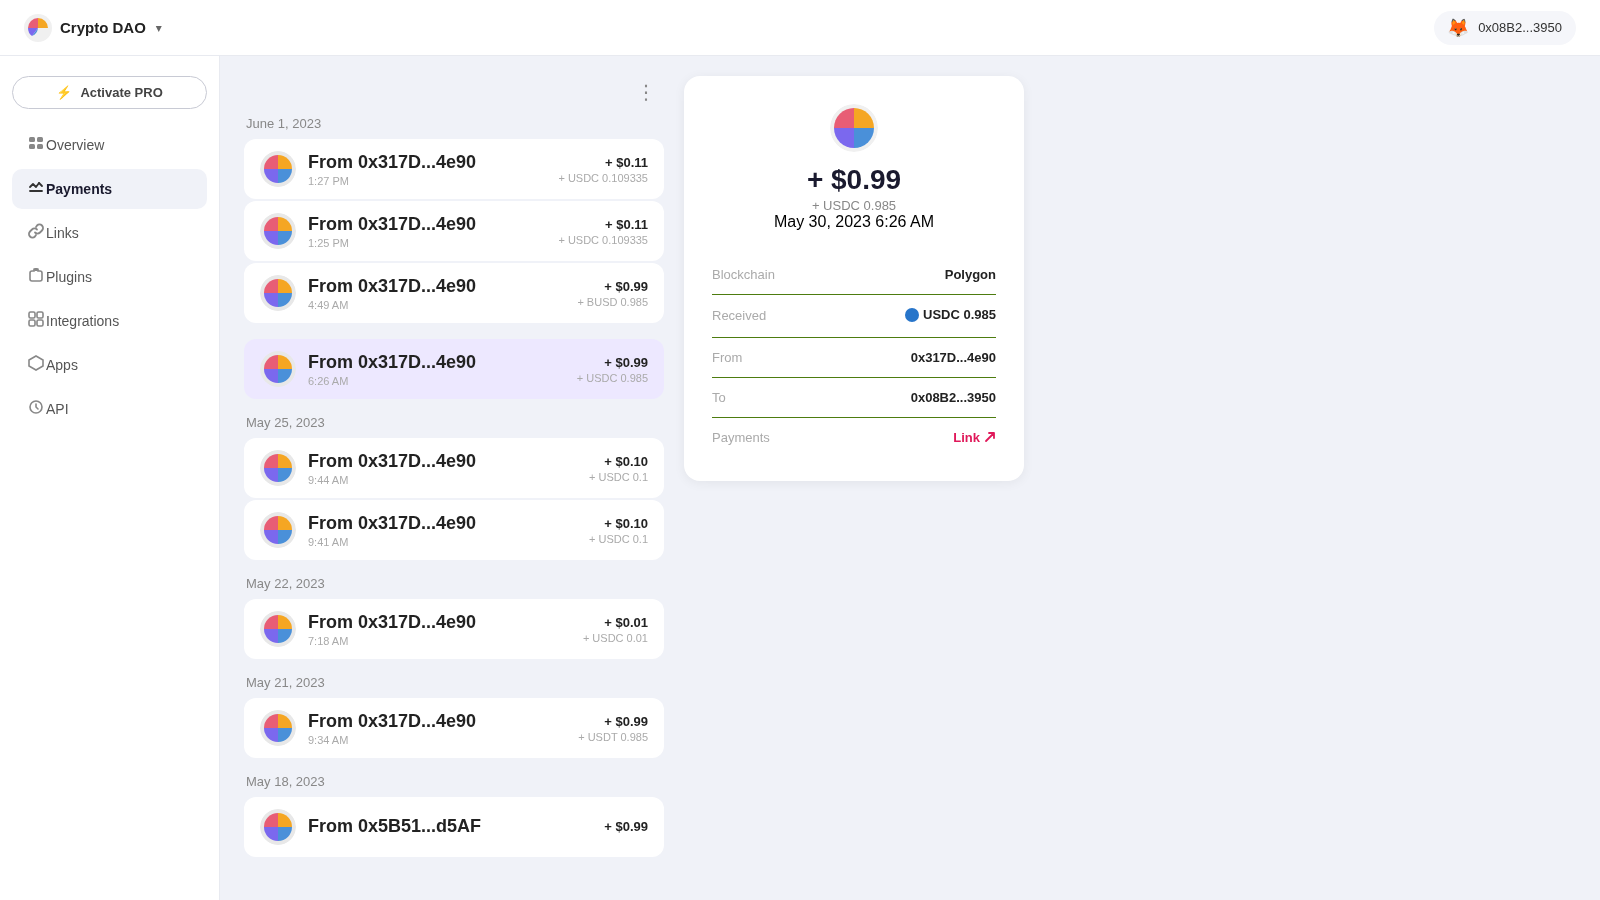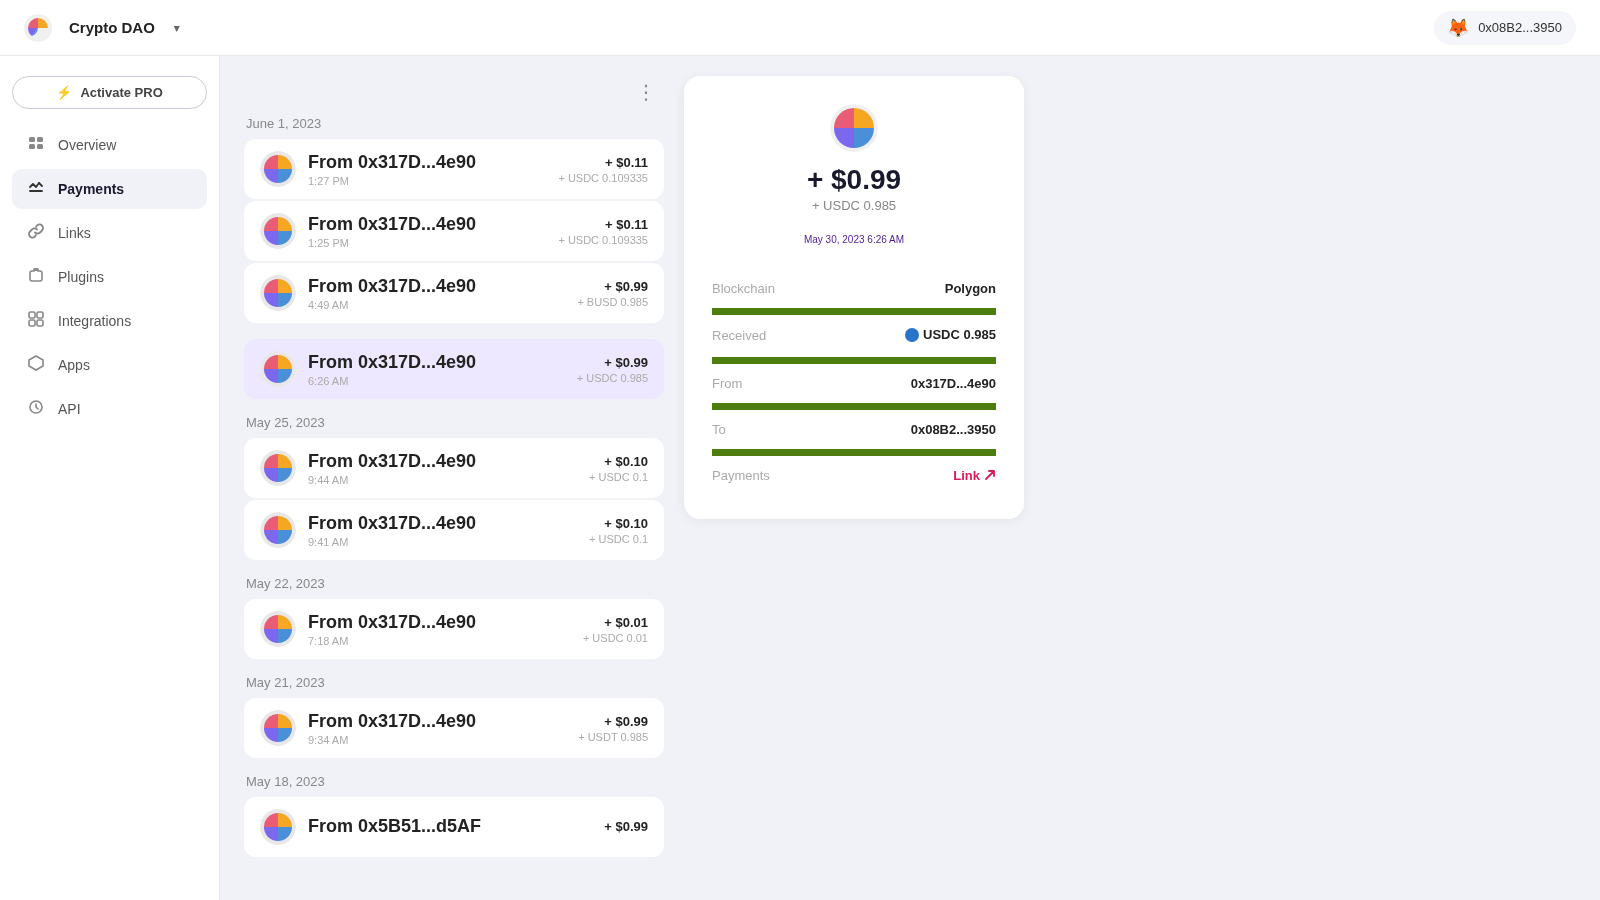--- a/index.html
+++ b/index.html
@@ -20,21 +20,21 @@
       display: flex;
       align-items: center;
       justify-content: space-between;
       padding: 0 24px;
       border-bottom: 1px solid #e8eaf0;
       flex-shrink: 0;
     }
     .topbar-left {
       display: flex;
       align-items: center;
-      gap: 17px;
+      gap: 8px;
     }
     .logo-icon {
       width: 28px;
       height: 28px;
     }
     .app-name {
       font-size: 15px;
       font-weight: 600;
       color: #222;
     }
@@ -85,21 +85,20 @@
       font-size: 13px;
       font-weight: 600;
       color: #444;
       margin-bottom: 12px;
       width: 100%;
       justify-content: center;
     }
     .nav-item {
       display: flex;
       align-items: center;
-      gap: 12px;
       padding: 10px 14px;
       border-radius: 10px;
       cursor: pointer;
       font-size: 14px;
       font-weight: 500;
       color: #555;
       transition: background 0.15s;
     }
     .nav-item.active {
       background: #f0f2f8;
@@ -200,31 +199,31 @@
       font-size: 28px;
       font-weight: 800;
       color: #1a1a2e;
     }
     .detail-amount-sub {
       font-size: 13px;
       color: #888;
       margin-top: 2px;
     }
     .detail-date {
-      font-size: 10px;
-      color: #4c1d95;
-      margin-top: 21px;
+      font-size: 16px;
+      color: #000000;
+      margin-top: 0;
     }
     .detail-rows { width: 100%; }
     .detail-row {
       display: flex;
       justify-content: space-between;
       align-items: center;
       padding: 12px 0;
-      border-bottom: 7px solid #4d7c0f;
+      border-bottom: 1px solid #4d7c0f;
     }
     .detail-row:last-child { border-bottom: none; }
     .detail-key { font-size: 13px; color: #aaa; }
     .detail-val { font-size: 13px; color: #222; font-weight: 600; }
     .detail-val.link-val {
       color: #e0195a;
       display: flex;
       align-items: center;
       gap: 4px;
       cursor: pointer;

